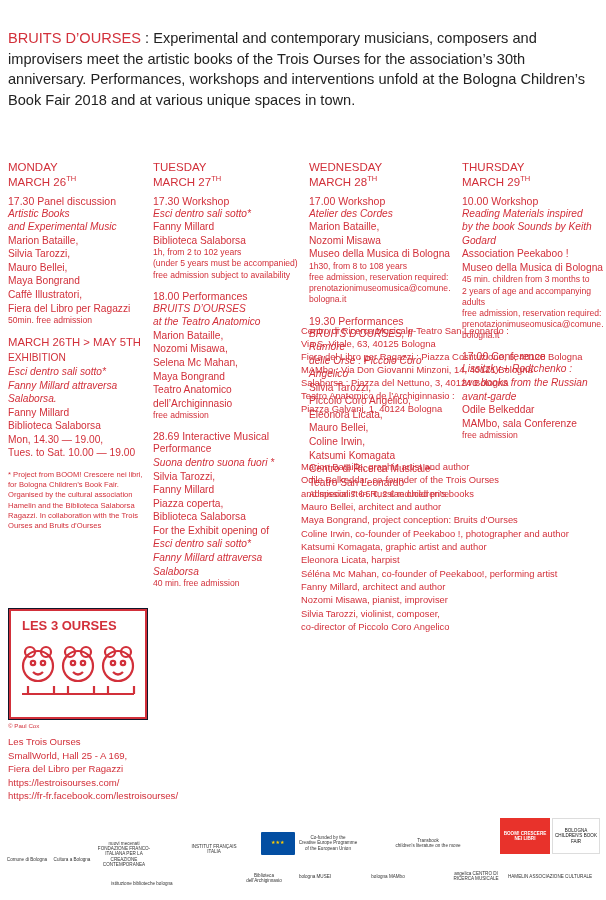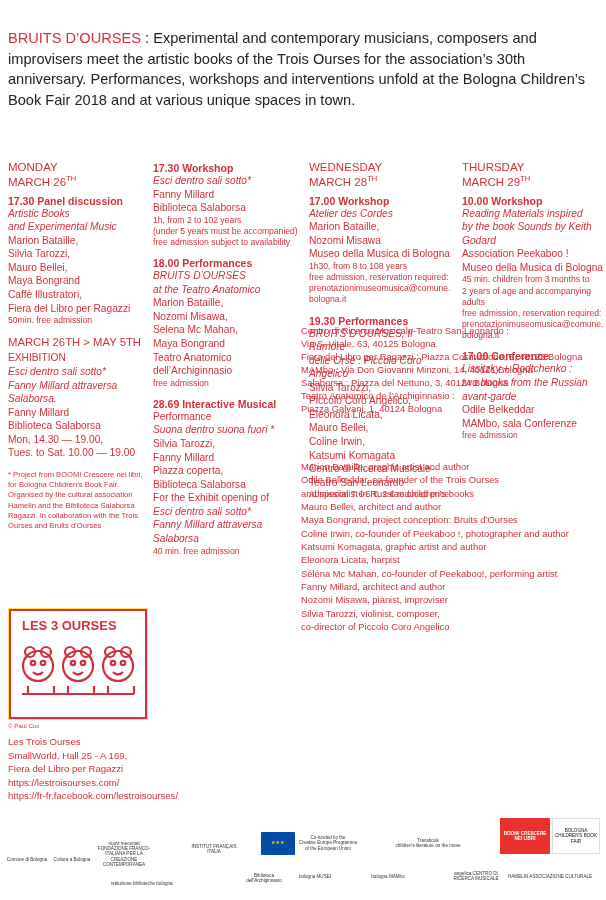--- a/index.html
+++ b/index.html
@@ -24,38 +24,38 @@
   
   .cols{position:absolute;left:8px;top:160px;width:592px;}
   .col{position:absolute;top:0;}
   .c1{left:0px;width:140px;}
   .c2{left:145px;width:148px;}
   .c3{left:301px;width:142px;}
   .c4{left:454px;width:142px;}
 
   .day{font-size:11.5px;line-height:1.25;color:#d2303a;margin-bottom:5px;}
   .day .sup{font-size:7.5px;vertical-align:super;}
-  .time{font-size:10.5px;margin-top:2px;font-weight:bold;}
+  .time{font-size:10.5px;margin-top:2px;}
   .ln{font-size:10.2px;line-height:1.33;color:#d2303a;}
   .it{font-style:italic;}
   .sm{font-size:8.6px;line-height:1.3;}
   .blk{margin-bottom:9px;}
 
   
   .exh-title{font-size:11.3px;line-height:1.25;margin-top:0;}
   .exh-sub{font-size:10.2px;margin-top:3px;}
   .footnote{font-size:7.6px;line-height:1.34;margin-top:10px;}
 
   
   .venues{position:absolute;left:301px;top:325px;width:300px;font-size:9.4px;line-height:1.38;}
   .people{position:absolute;left:301px;top:460px;width:300px;font-size:9.4px;line-height:1.42;}
 
   
   .logo-wrap{position:absolute;left:8px;top:608px;width:150px;}
-  .logo-box{width:140px;height:112px;background:#fde047;position:relative;}
+  .logo-box{width:140px;height:112px;background:#0f172a;position:relative;}
   .logo-credit{font-size:6.2px;color:#d2303a;margin-top:2px;}
   .addr{position:absolute;left:8px;top:735px;width:250px;font-size:9.6px;line-height:1.42;color:#d2303a;}
 
   
   .sponsors{position:absolute;left:0;top:808px;width:606px;height:92px;}
   .sp{position:absolute;display:flex;align-items:center;justify-content:center;
       font-size:5.4px;color:#333;text-align:center;line-height:1.15;box-sizing:border-box;}
   .sp .tiny{font-size:4.6px;}
   .eu-flag{width:34px;height:23px;background:#034ea2;position:relative;border-radius:1px;}
   .eu-flag .stars{position:absolute;inset:0;color:#ffcc00;font-size:5px;display:flex;align-items:center;justify-content:center;}
@@ -94,20 +94,24 @@
         <div class="ln it">Esci dentro sali sotto*</div>
         <div class="ln it">Fanny Millard attraversa</div>
         <div class="ln it">Salaborsa.</div>
         <div class="ln">Fanny Millard</div>
         <div class="ln">Biblioteca Salaborsa</div>
         <div class="ln">Mon, 14.30 — 19.00,</div>
         <div class="ln">Tues. to Sat. 10.00 — 19.00</div>
         <div class="footnote">* Project from BOOM! Crescere nei libri, for Bologna Children’s Book Fair. Organised by the cultural association Hamelin and the Biblioteca Salaborsa Ragazzi. In collaboration with the Trois Ourses and Bruits d’Ourses</div>
       </div>
     <div class="col c2">
+        <div class="day">
+          <div>TUESDAY</div>
+          <div>MARCH 27<span class="sup">TH</span></div>
+        </div>
         <div class="blk">
           <div class="time">17.30 Workshop</div>
           <div class="ln it">Esci dentro sali sotto*</div>
           <div class="ln">Fanny Millard</div>
           <div class="ln">Biblioteca Salaborsa</div>
           <div class="ln sm">1h, from 2 to 102 years</div>
           <div class="ln sm">(under 5 years must be accompanied)</div>
           <div class="ln sm">free admission subject to availability</div>
         </div>
         <div class="blk">

